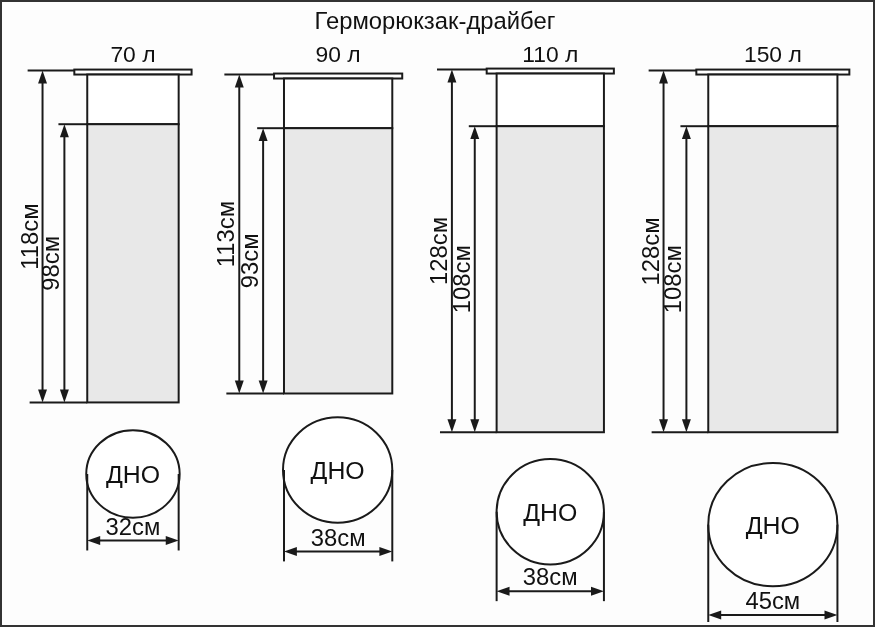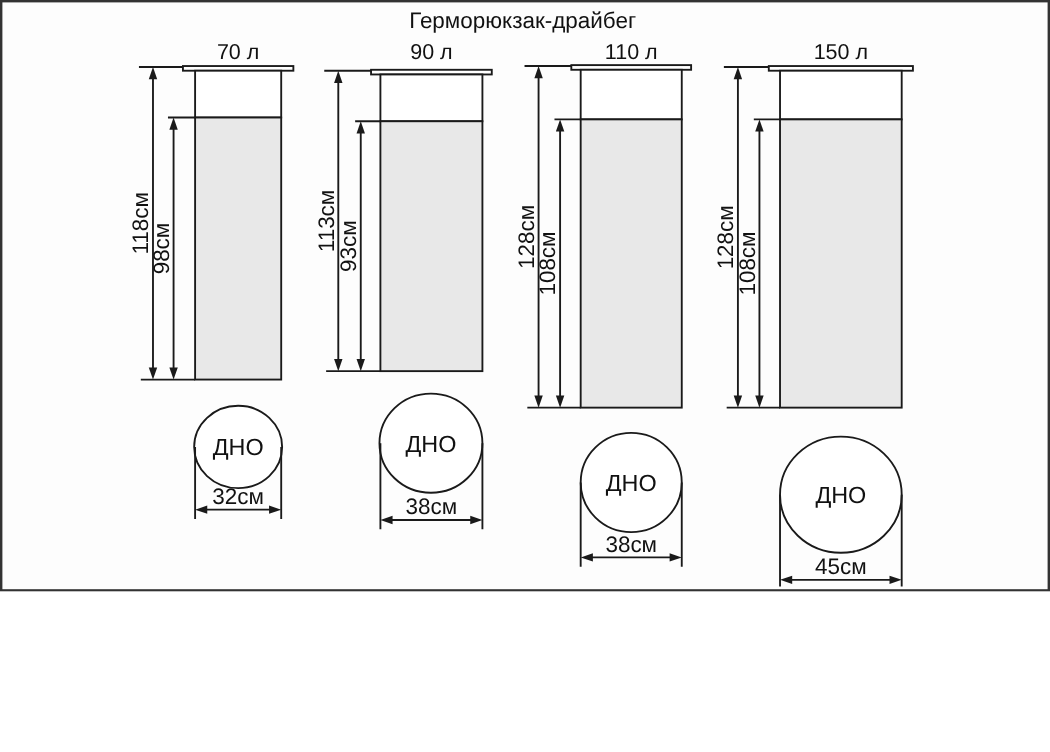--- a/index.html
+++ b/index.html
@@ -1,19 +1,19 @@
 <!DOCTYPE html>
 <html><head>
 <meta charset="utf-8">
 <style>
   html, body { margin: 0; padding: 0; background: #fff; }
   .frame {
     position: relative;
     width: 875px;
-    height: 493px;
+    height: 627px;
     box-sizing: border-box;
     border: 2px solid #333;
     background: #fdfdfd;
     text-align: right;
   }
   svg { display: block; width: 100%; height: 100%; }
   .ln   { stroke: #1a1a1a; stroke-width: 2; fill: none; }
   .ar   { fill: #1a1a1a; stroke: none; }
   .outline  { fill: #ffffff; stroke: #1a1a1a; stroke-width: 2; }
   .grayfill { fill: #e8e8e8; stroke: #1a1a1a; stroke-width: 2; }

